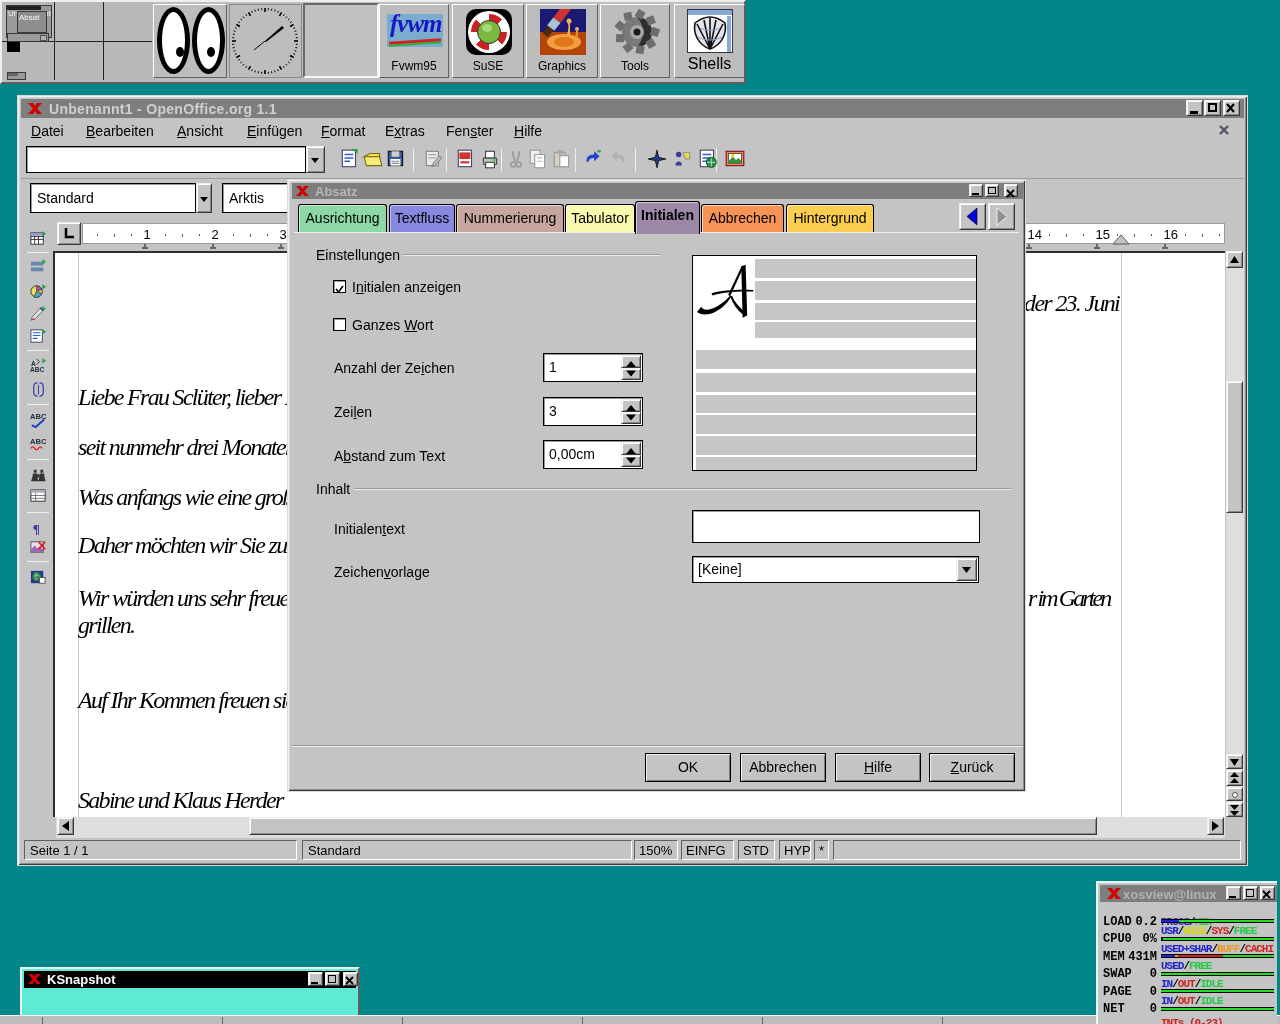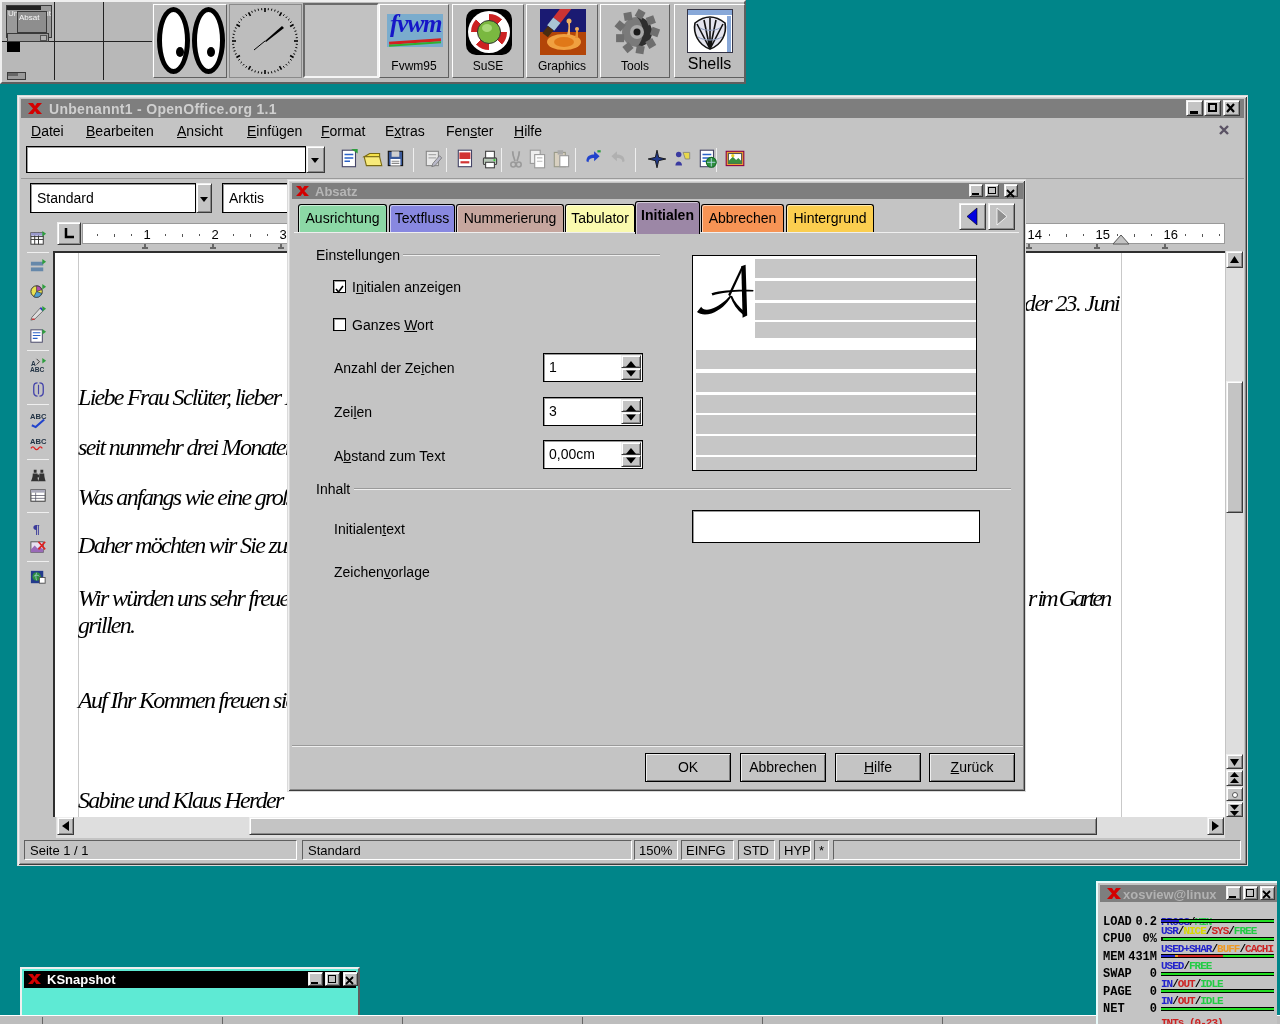--- a/index.html
+++ b/index.html
@@ -705,20 +705,26 @@
     <div class="pbar abs" style="left:3px;top:159px;width:280px;height:19px;"></div>
     <div class="pbar abs" style="left:3px;top:180px;width:280px;height:19px;"></div>
     <div class="pbar abs" style="left:3px;top:201px;width:280px;height:13px;"></div>
   </div>
 
   <span class="lbl abs" style="left:28px;top:301px;">Inhalt</span>
   <div class="abs" style="left:66px;top:308px;width:657px;height:2px;border-top:1px solid #9a9a9a;border-bottom:1px solid #efefef;"></div>
   <span class="lbl abs" style="left:46px;top:341px;">Initialen<u>t</u>ext</span>
   <div class="abs field" style="left:404px;top:330px;width:288px;height:33px;"></div>
   <span class="lbl abs" style="left:46px;top:384px;">Zeichen<u>v</u>orlage</span>
+  <div class="abs field" style="left:404px;top:376px;width:287px;height:27px;">
+      <span class="lbl" style="position:absolute;left:5px;top:4px;">[Keine]</span>
+    <div class="win95btn" style="position:absolute;right:1px;top:1px;width:21px;height:23px;"><svg width="19" height="21">
+          <path d="M5 8 L14 8 L9.5 14 Z" fill="#000"></path>
+        </svg></div>
+  </div>
 
   <div class="abs" style="left:4px;top:565px;width:731px;height:2px;border-top:1px solid #9a9a9a;border-bottom:1px solid #efefef;"></div>
   <div class="abs dlgbtn" style="left:357px;top:573px;">OK</div>
   <div class="abs dlgbtn" style="left:452px;top:573px;">Abbrechen</div>
   <div class="abs dlgbtn" style="left:547px;top:573px;"><u>H</u>ilfe</div>
   <div class="abs dlgbtn" style="left:641px;top:573px;"><u>Z</u>urück</div>
 </div>
 
 <div class="abs" id="xosview" style="left:1096px;top:881px;width:181px;height:143px;z-index:6;background:#c4c4c4;border-left:2px solid #e8fbfb;border-top:2px solid #e8fbfb;">
   <div class="abs" style="left:2px;top:2px;width:177px;height:17px;background:#7e7e7e;">

